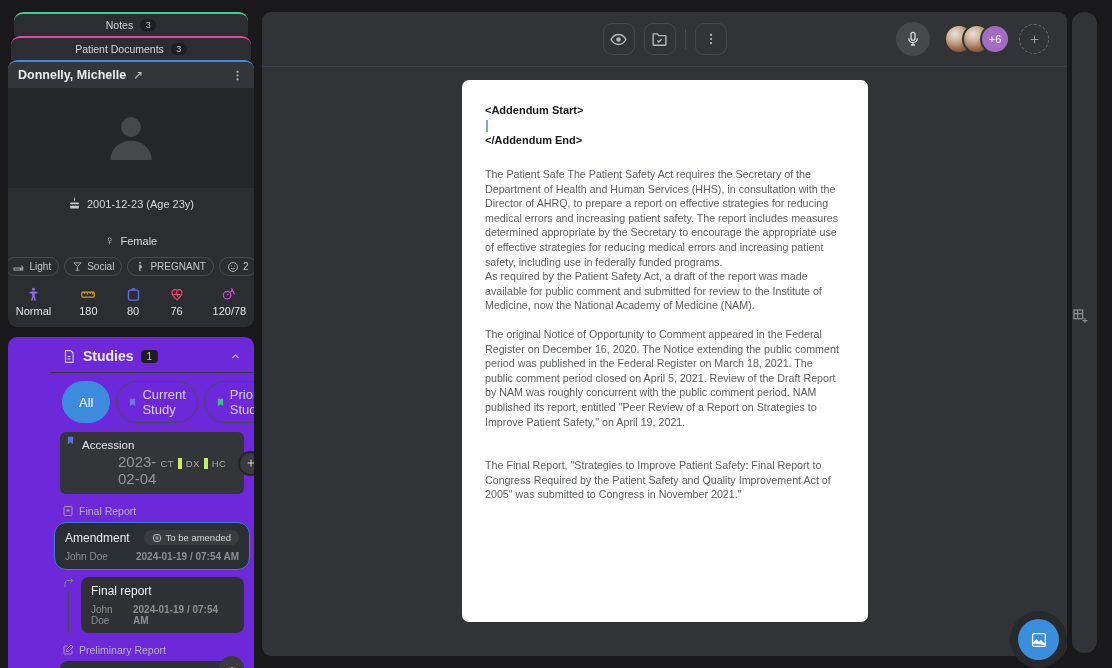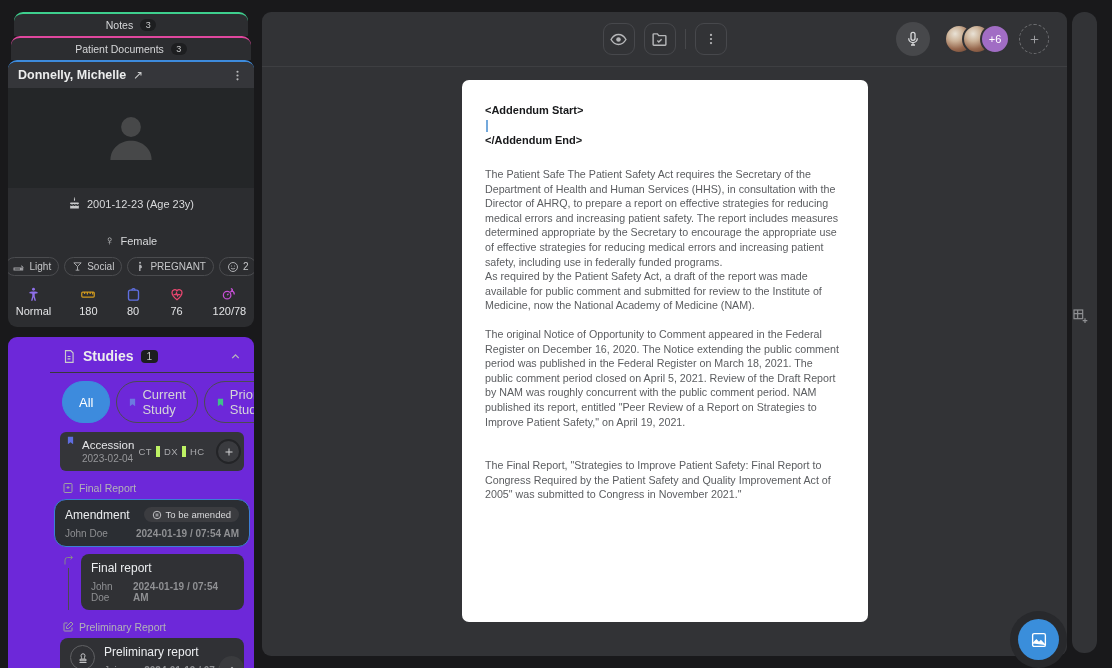--- a/index.html
+++ b/index.html
@@ -45,21 +45,21 @@
     padding:1px 6px; }
   .studies-header .chev { margin-left:auto; color:#b8b9bb; cursor:pointer; }
   .filters { display:flex; gap:6px; padding:8px 12px 0; }
   .f-pill { display:inline-flex; align-items:center; gap:5px; border:1px solid #4b4c50;
     border-radius:999px; padding:5px 11px; font-size:13px; color:#d4d5d7; cursor:pointer; }
   .f-pill.active { background:#3d8bdd; border-color:#3d8bdd; color:#fff; padding:5px 16px; }
   .accession { margin:9px 10px 0; background:#343539; border-radius:6px; padding:7px 10px 7px 22px;
     display:flex; align-items:center; position:relative; }
   .accession .bm { position:absolute; left:6px; top:3px; color:#5f6de0; }
   .acc-title { font-size:11.5px; color:#e4e5e7; }
-  .acc-date { font-size:10px; color:#96979a; margin-top:2px; }
+  .acc-date { font-size:15px; color:#96979a; margin-top:2px;margin-left:36px; }
   .acc-right { margin-left:auto; display:flex; align-items:center; gap:8px; }
   .mods { display:flex; align-items:flex-end; font-size:9.5px; color:#a9aaad; letter-spacing:.4px; }
   .mod { padding:0 4px; }
   .mod + .mod { border-left:4px solid #bef264; }
   .add-circle { width:25px; height:25px; border-radius:50%; background:#3a3b3f;
     border:2.5px solid #232427; color:#d3d4d6; display:flex; align-items:center;
     justify-content:center; cursor:pointer; }
   .sec-label { display:flex; align-items:center; gap:5px; margin:11px 12px 0; font-size:10.5px;
     color:#b3b4b7; }
   .amend-card { margin:5px 4px 0; border:1px solid #3c7fd6; background:#2b2e33;

